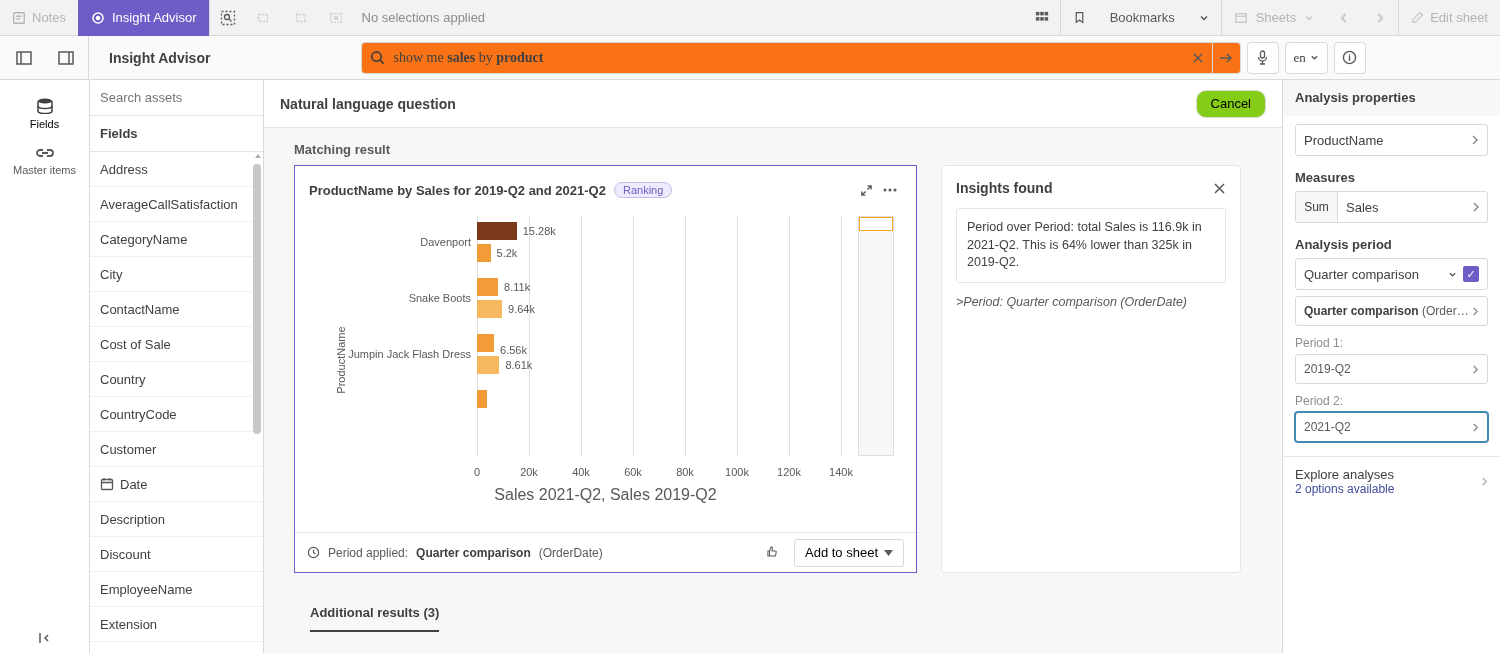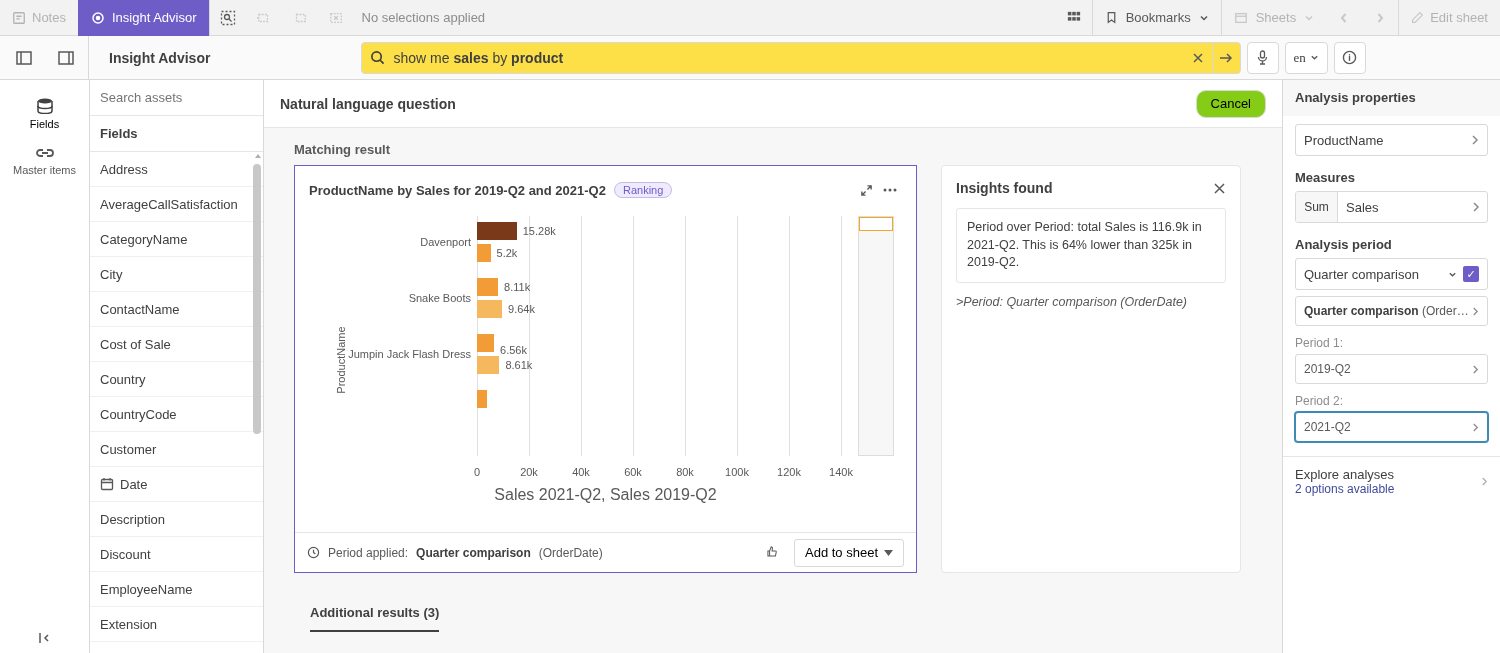--- a/index.html
+++ b/index.html
@@ -14,21 +14,21 @@
 .toolbar-icon-btn { width: 36px; height: 36px; display: flex; align-items: center; justify-content: center; cursor: pointer; color: #595959; }
 .toolbar-icon-btn.disabled { color: #b3b3b3; cursor: default; }
 .selections-text { color: #8c8c8c; font-size: 13px; padding: 0 8px; }
 .toolbar-spacer { flex: 1; }
 
 
 .second-bar { height: 44px; display: flex; align-items: center; border-bottom: 1px solid #d9d9d9; background: #fafafa; }
 .panel-toggle { width: 36px; height: 36px; display: flex; align-items: center; justify-content: center; cursor: pointer; color: #595959; margin-left: 6px; }
 .app-title { font-weight: 600; font-size: 14px; padding: 0 16px; color: #404040; }
 .search-wrap { flex: 1; display: flex; align-items: center; justify-content: center; padding: 0 20px; }
-.search-box { width: 880px; height: 32px; border: 1px solid #d9d9d9; border-radius: 4px; display: flex; align-items: center; background: #fde047; }
+.search-box { width: 880px; height: 32px; border: 1px solid #d9d9d9; border-radius: 4px; display: flex; align-items: center; background: #f97316; font-family: Liberation Serif, serif; }
 .search-icon { width: 32px; display: flex; align-items: center; justify-content: center; color: #404040; }
 .search-input { flex: 1; border: none; outline: none; font-size: 14px; color: #404040; }
 .search-input .pre { color: #404040; }
 .search-input .bold { font-weight: 600; }
 .search-clear { width: 28px; display: flex; align-items: center; justify-content: center; cursor: pointer; color: #595959; }
 .search-go { width: 28px; display: flex; align-items: center; justify-content: center; cursor: pointer; color: #595959; border-left: 1px solid #d9d9d9; height: 100%; }
 .mic-btn, .lang-btn, .help-btn { height: 32px; border: 1px solid #d9d9d9; border-radius: 4px; display: flex; align-items: center; justify-content: center; margin-left: 6px; cursor: pointer; background: #fff; }
 .mic-btn, .help-btn { width: 32px; }
 .lang-btn { padding: 0 8px; gap: 4px; font-family: Liberation Serif, serif; }
 
@@ -165,21 +165,21 @@
     <svg width="14" height="14" viewBox="0 0 16 16" fill="#595959">
         <rect x="1" y="1" width="4" height="4"></rect>
         <rect x="6" y="1" width="4" height="4"></rect>
         <rect x="11" y="1" width="4" height="4"></rect>
         <rect x="1" y="7" width="4" height="4"></rect>
         <rect x="6" y="7" width="4" height="4"></rect>
         <rect x="11" y="7" width="4" height="4"></rect>
       </svg>
   </div>
   <div class="toolbar-sep"></div>
-  <button class="toolbar-btn" style="gap:8px;justify-content:space-between;">
+  <button class="toolbar-btn" style="gap:24px;justify-content:space-between;">
     <svg width="13" height="13" viewBox="0 0 16 16" fill="none" stroke="#595959" stroke-width="1.5">
         <path d="M4 2h8v12l-4-3-4 3V2z"></path>
       </svg>
     <span>Bookmarks</span>
     <svg width="10" height="10" viewBox="0 0 10 10" fill="none" stroke="#595959" stroke-width="1.5">
         <path d="M2 3.5l3 3 3-3"></path>
       </svg>
   </button>
   <div class="toolbar-sep"></div>
   <button class="toolbar-btn disabled" style="gap:8px;">

